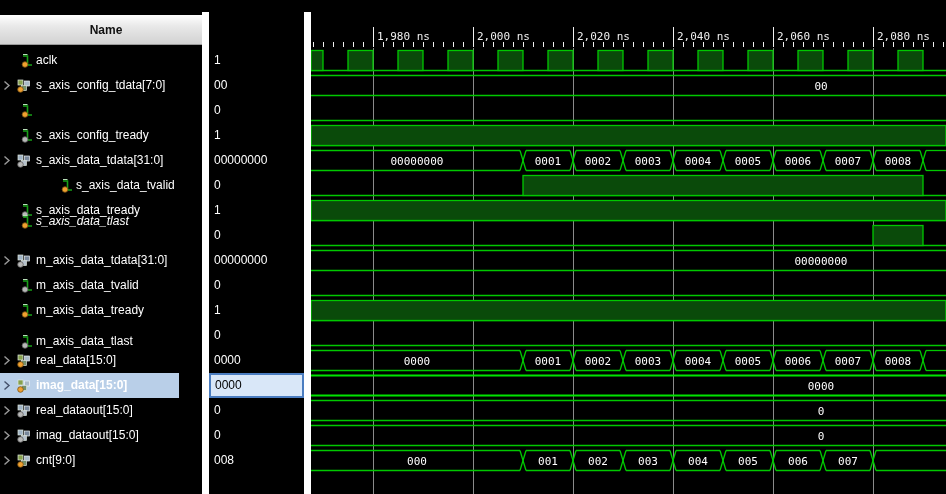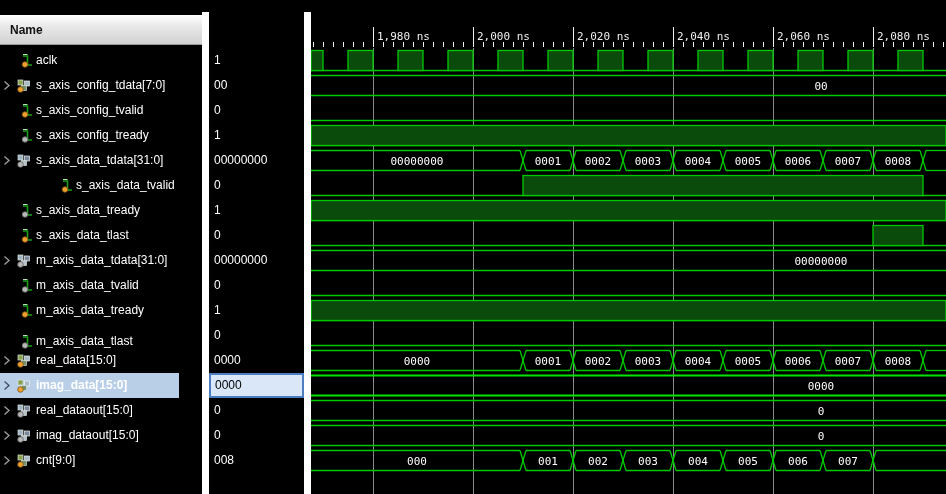--- a/index.html
+++ b/index.html
@@ -8,21 +8,21 @@
   .panel{position:absolute;top:0;bottom:0;background:#000;}
   #name-panel{left:0;width:202px;}
   #value-panel{left:209px;width:95px;}
   #wave-panel{left:311px;width:635px;}
   .splitter{position:absolute;top:12px;bottom:0;background:#fff;}
   #split1{left:202px;width:7px;}
   #split2{left:304px;width:7px;}
   .colhead{position:absolute;top:15px;height:30px;line-height:30px;
     background:linear-gradient(#ffffff,#e8e8e8 40%,#d2d2d2);
     border-bottom:1px solid #9a9a9a;color:#111;font-size:12px;font-weight:bold;}
-  #name-head{left:0;width:202px;padding-left:10px;box-sizing:border-box;}
+  #name-head{left:0;width:202px;padding-left:10px;box-sizing:border-box;text-align:center;}
   #value-head{left:209px;width:95px;padding-left:13px;box-sizing:border-box;}
   #name-rows,#value-rows{position:absolute;top:48px;left:0;right:0;}
   .srow{position:absolute;left:0;height:25px;width:100%;}
   .srow .hl{position:absolute;left:0;top:0;width:179px;height:25px;background:#b9cfe8;}
   .nlabel{position:absolute;left:36px;top:0;line-height:25px;font-size:12px;color:#ffffff;white-space:nowrap;}
   .sel .nlabel{color:#ffffff;font-weight:bold;}
   .chev{position:absolute;left:3px;top:7px;}
   .sicon{position:absolute;top:5px;}
   .vlabel{position:absolute;left:5px;top:0;line-height:25px;font-size:12px;color:#fff;white-space:nowrap;}
   .vcell{position:absolute;left:0;top:0;width:95px;height:25px;box-sizing:border-box;
@@ -56,21 +56,20 @@
             <circle cx="3.5" cy="11.5" r="2.8" fill="#f0a030" stroke="#7a5212" stroke-width="0.8"></circle>
           </svg>
           <span class="nlabel">s_axis_config_tdata[7:0]</span>
         </div>
         <div class="srow" style="top: 50px;">
           <svg class="sicon" style="left:21px" width="13" height="15" viewBox="0 0 13 15">
             <polyline points="2,3 6.5,3 6.5,12 11,12" fill="none" stroke="#18a018" stroke-width="1.6"></polyline>
             <polyline points="2,1.5 6.5,1.5" fill="none" stroke="#b7e0b7" stroke-width="1"></polyline>
             <circle cx="4" cy="11.5" r="2.8" fill="#f0a030" stroke="#7a5212" stroke-width="0.8"></circle>
           </svg>
-          <span class="nlabel">s_axis_config_tvalid</span>
         </div>
         <div class="srow" style="top: 75px;">
           <svg class="sicon" style="left:21px" width="13" height="15" viewBox="0 0 13 15">
             <polyline points="2,3 6.5,3 6.5,12 11,12" fill="none" stroke="#18a018" stroke-width="1.6"></polyline>
             <polyline points="2,1.5 6.5,1.5" fill="none" stroke="#b7e0b7" stroke-width="1"></polyline>
             <circle cx="4" cy="11.5" r="2.8" fill="#b8b8b8" stroke="#5f5f5f" stroke-width="0.8"></circle>
           </svg>
           <span class="nlabel">s_axis_config_tready</span>
         </div>
         <div class="srow" style="top: 100px;">
@@ -94,21 +93,21 @@
           <span class="nlabel">s_axis_data_tvalid</span>
         </div>
         <div class="srow" style="top: 150px;">
           <svg class="sicon" style="left:21px" width="13" height="15" viewBox="0 0 13 15">
             <polyline points="2,3 6.5,3 6.5,12 11,12" fill="none" stroke="#18a018" stroke-width="1.6"></polyline>
             <polyline points="2,1.5 6.5,1.5" fill="none" stroke="#b7e0b7" stroke-width="1"></polyline>
             <circle cx="4" cy="11.5" r="2.8" fill="#b8b8b8" stroke="#5f5f5f" stroke-width="0.8"></circle>
           </svg>
           <span class="nlabel">s_axis_data_tready</span>
         </div>
-        <div class="srow" style="top: 175px;">
+        <div class="srow" style="top: 161px; font-style: italic;">
           <svg class="sicon" style="left:21px" width="13" height="15" viewBox="0 0 13 15">
             <polyline points="2,3 6.5,3 6.5,12 11,12" fill="none" stroke="#18a018" stroke-width="1.6"></polyline>
             <polyline points="2,1.5 6.5,1.5" fill="none" stroke="#b7e0b7" stroke-width="1"></polyline>
             <circle cx="4" cy="11.5" r="2.8" fill="#f0a030" stroke="#7a5212" stroke-width="0.8"></circle>
           </svg>
           <span class="nlabel">s_axis_data_tlast</span>
         </div>
         <div class="srow" style="top: 200px;">
           <svg class="chev" width="8" height="11" viewBox="0 0 8 11">
             <polyline points="1.5,1.5 6,5.5 1.5,9.5" fill="none" stroke="#9a9a9a" stroke-width="1.4"></polyline>

